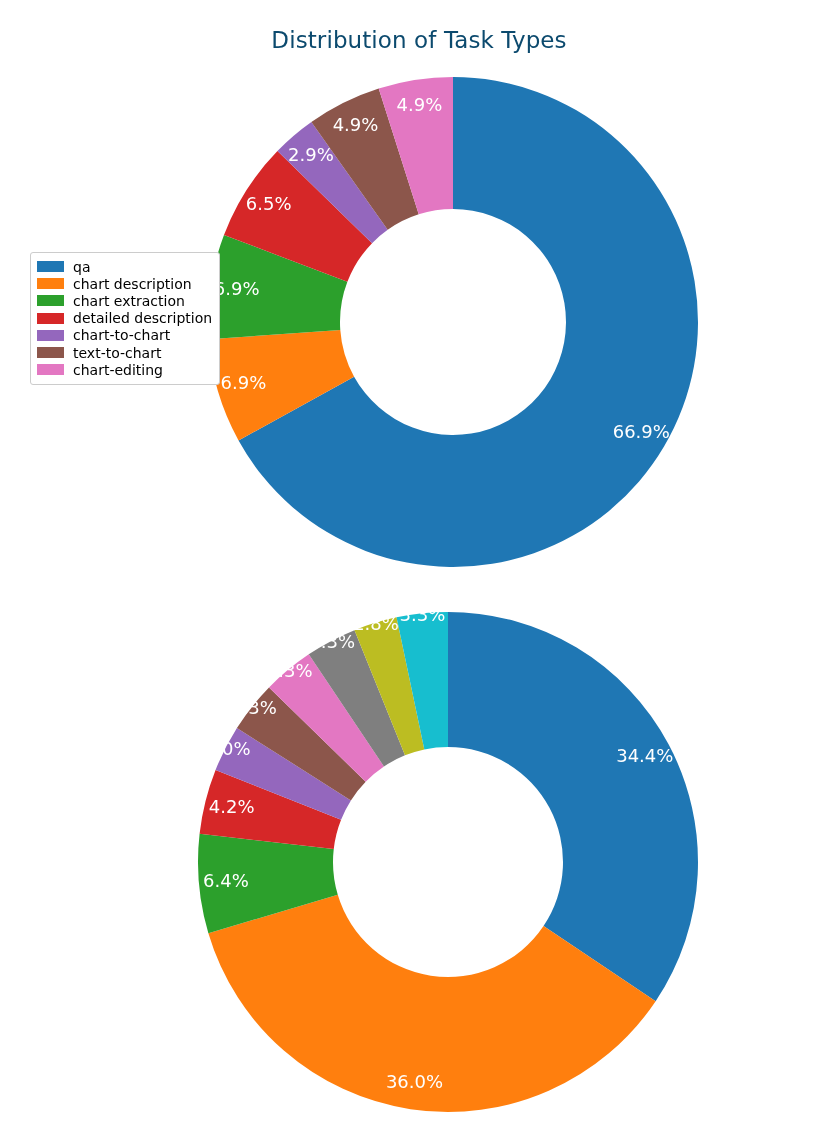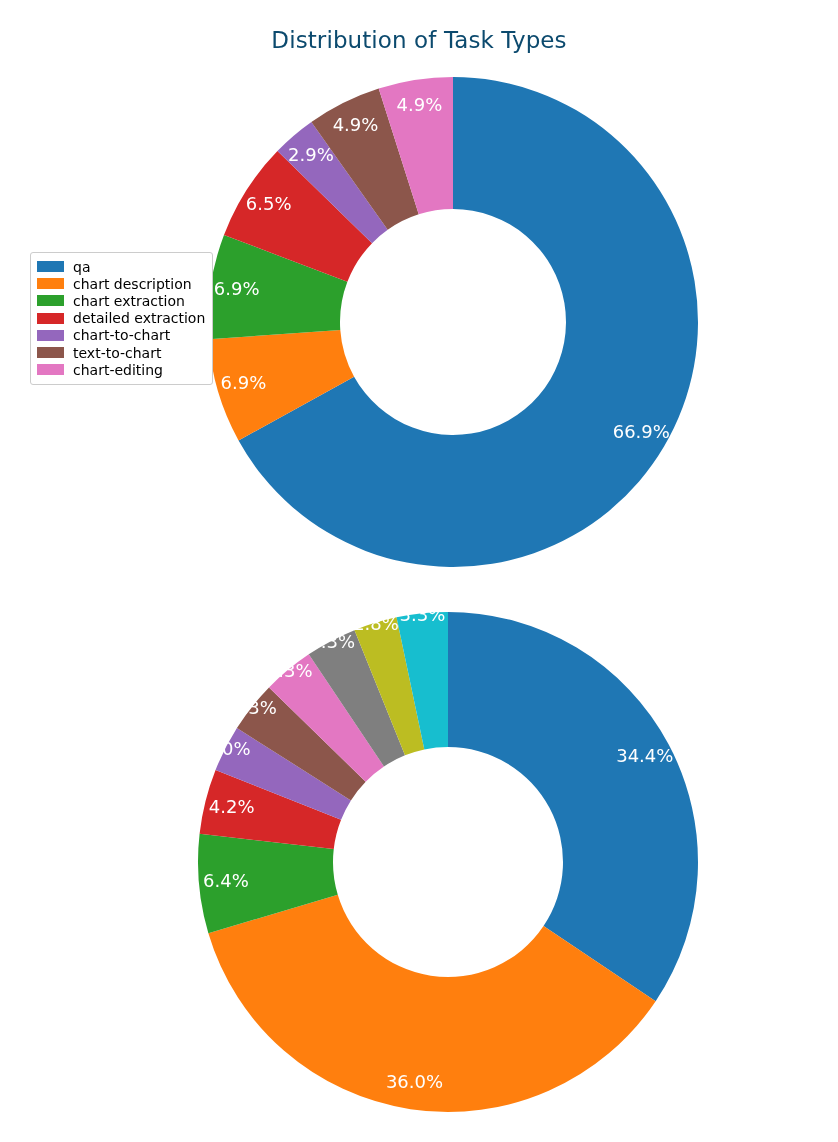--- a/index.html
+++ b/index.html
@@ -109,21 +109,21 @@
         <div class="legend-row">
           <span class="legend-swatch" style="background: rgb(255, 127, 14);"></span>
           <span class="legend-label">chart description</span>
         </div>
         <div class="legend-row">
           <span class="legend-swatch" style="background: rgb(44, 160, 44);"></span>
           <span class="legend-label">chart extraction</span>
         </div>
         <div class="legend-row">
           <span class="legend-swatch" style="background: rgb(214, 39, 40);"></span>
-          <span class="legend-label">detailed extraction</span>
+          <span class="legend-label">detailed description</span>
         </div>
         <div class="legend-row">
           <span class="legend-swatch" style="background: rgb(148, 103, 189);"></span>
           <span class="legend-label">chart-to-chart</span>
         </div>
         <div class="legend-row">
           <span class="legend-swatch" style="background: rgb(140, 86, 75);"></span>
           <span class="legend-label">text-to-chart</span>
         </div>
         <div class="legend-row">

